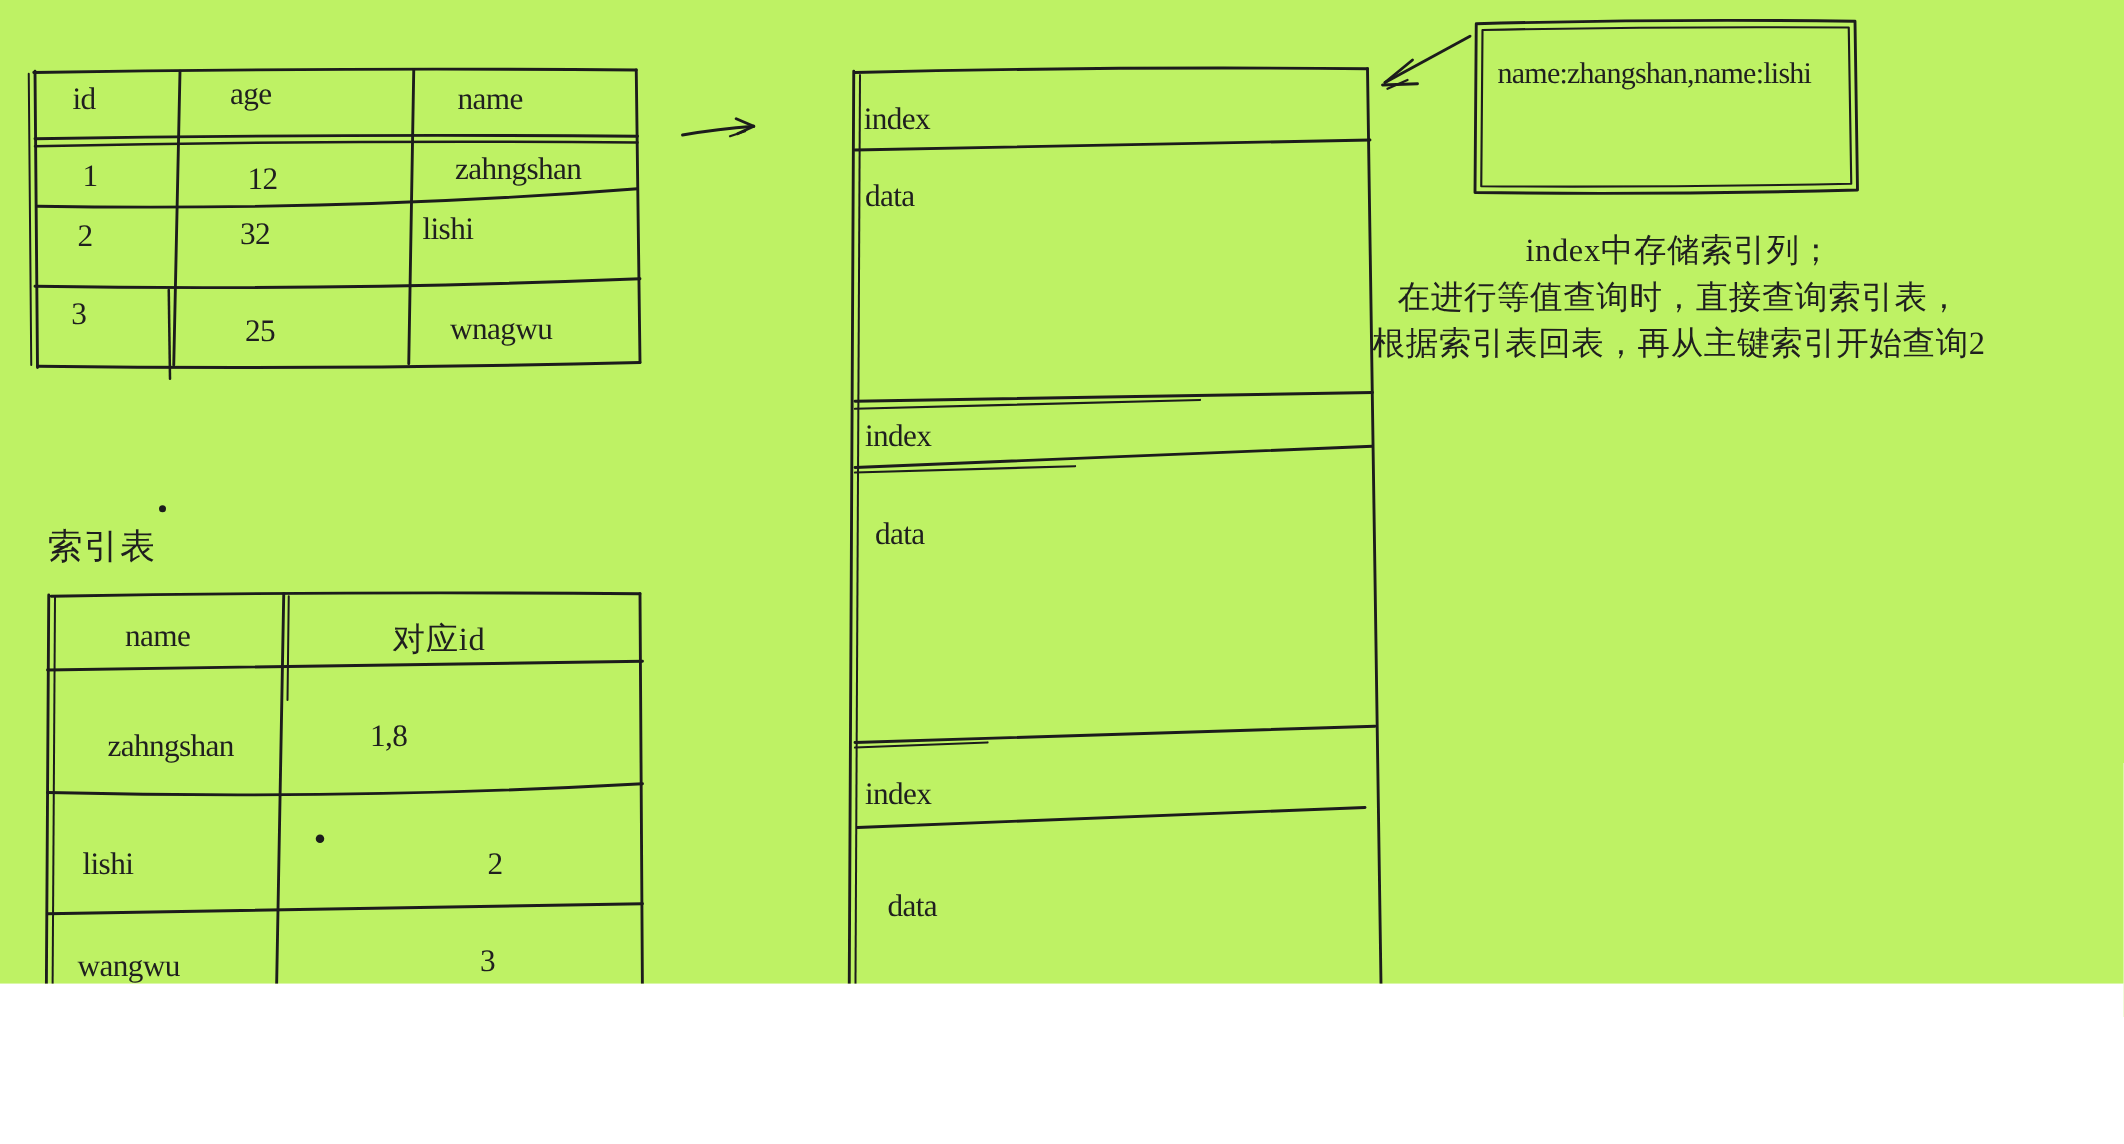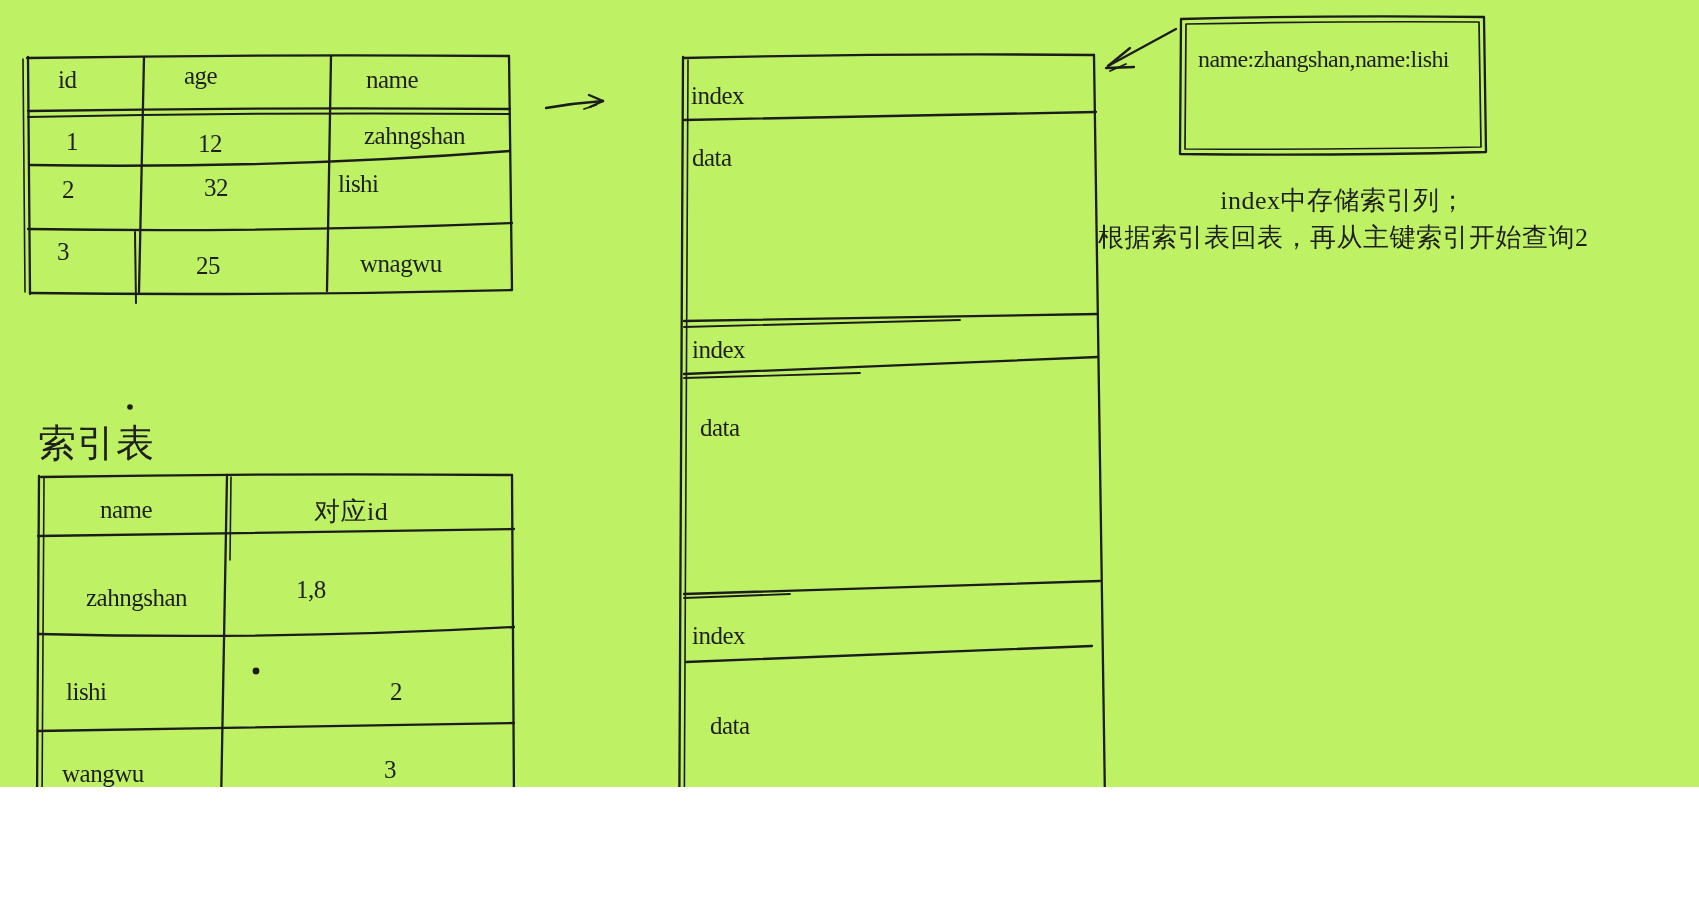--- a/index.html
+++ b/index.html
@@ -5,21 +5,21 @@
   html,body{margin:0;padding:0;background:#ffffff;}
   .canvas{
     position:relative;width:1699px;height:787px;background:#bef264;overflow:hidden;
     font-family:Liberation Serif, serif;color:#1f1f1f;
   }
   .strokes{position:absolute;left:0;top:0;}
   .txt{position:absolute;white-space:nowrap;color:#1f1f1f;}
   .hw{font-size:25px;letter-spacing:-0.5px;}           
   .hw-sm{font-size:24px;letter-spacing:-0.6px;}        
   .cn{font-size:26px;letter-spacing:0.5px;text-align:center;}            
-  .cn-title{font-size:38px;letter-spacing:1px;}
+  .cn-title{font-size:28px;letter-spacing:1px;}
   .note{line-height:37px;}
 </style>
 </head>
 <body>
 
 <div class="canvas">
 
   <svg class="strokes" width="1699" height="915" viewBox="0 0 1699 915" fill="none" stroke="#1c1c1c" stroke-width="2.3" stroke-linecap="round" stroke-linejoin="round">
 
     <g>
@@ -91,21 +91,21 @@
 
   <div class="txt hw" style="left:58px;top:66px">id</div>
   <div class="txt hw" style="left:184px;top:62px">age</div>
   <div class="txt hw" style="left:366px;top:66px">name</div>
 
   <div class="txt hw" style="left:66px;top:128px">1</div>
   <div class="txt hw" style="left:198px;top:130px">12</div>
   <div class="txt hw" style="left:364px;top:122px">zahngshan</div>
 
   <div class="txt hw" style="left:62px;top:176px">2</div>
-  <div class="txt hw" style="left:204px;top:174px">32</div>
+  <div class="txt hw" style="left:192px;top:174px">32</div>
   <div class="txt hw" style="left:338px;top:170px">lishi</div>
 
   <div class="txt hw" style="left:57px;top:238px">3</div>
   <div class="txt hw" style="left:196px;top:252px">25</div>
   <div class="txt hw" style="left:360px;top:250px">wnagwu</div>
 
   <div class="txt cn cn-title" style="left:38px;top:418px">索引表</div>
 
   <div class="txt hw" style="left:100px;top:496px">name</div>
   <div class="txt cn" style="left:314px;top:494px">对应id</div>
@@ -125,16 +125,17 @@
   <div class="txt hw" style="left:692px;top:336px">index</div>
   <div class="txt hw" style="left:700px;top:414px">data</div>
 
   <div class="txt hw" style="left:692px;top:622px">index</div>
   <div class="txt hw" style="left:710px;top:712px">data</div>
 
   <div class="txt hw-sm" style="left:1198px;top:46px">name:zhangshan,name:lishi</div>
 
   <div class="txt cn note" style="left:1098px;top:182px">
     <div>index中存储索引列；</div>
+    <div>在进行等值查询时，直接查询索引表，</div>
     <div>根据索引表回表，再从主键索引开始查询2</div>
   </div>
 
 </div>
 
 </body></html>

